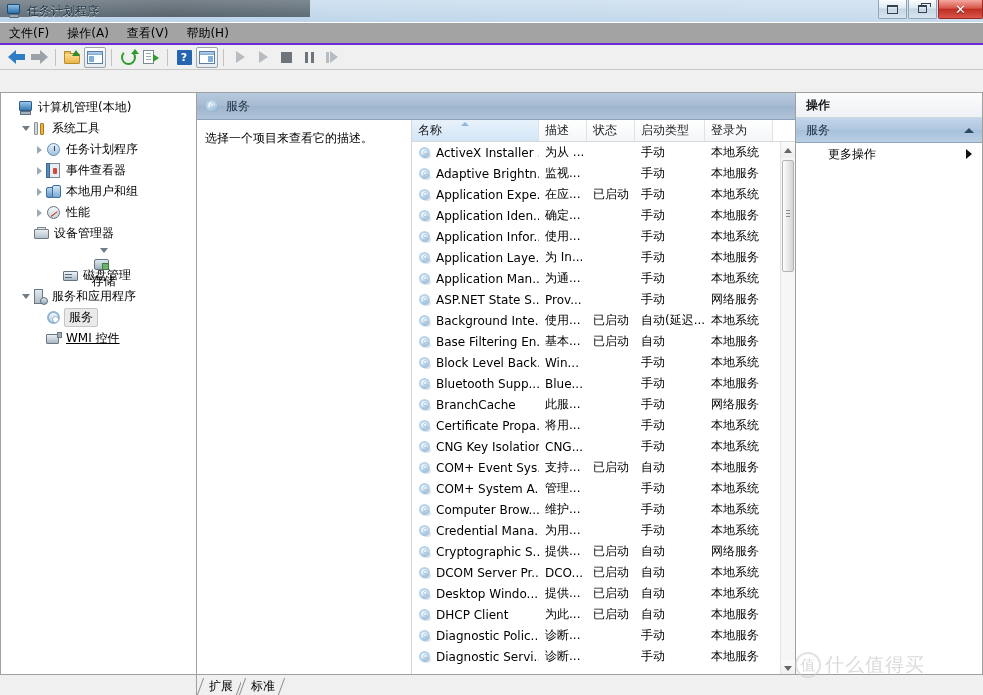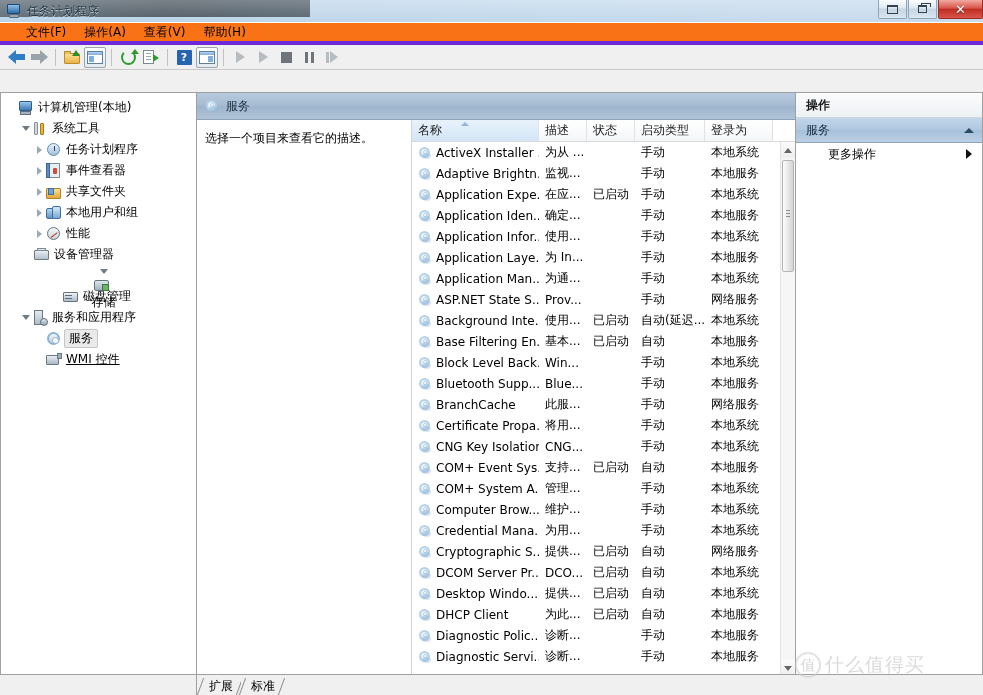--- a/index.html
+++ b/index.html
@@ -72,22 +72,22 @@
     text-shadow:0 1px 1px rgba(0,0,0,.45); }
 
   
   .winbody {
     position:absolute; left:0; top:22px; width:983px; height:673px;
     background:#f0f0f0;
     border-top:1px solid #ffffff;
   }
   
   .menubar {
-    height:22px; background:#f97316; display:flex; align-items:center;
-    padding-left:17px; border-bottom:4px solid #6d28d9;
+    height:22px; background:#a3a3a3; display:flex; align-items:center;
+    padding-left:0; border-bottom:2px solid #6d28d9;
   }
   .menu-item {
     padding:3px 9px; font-size:12px; color:#000; white-space:nowrap;
   }
 
   
   .toolbar {
     height:25px; background:#f0f0f0; display:flex; align-items:center;
     padding-left:5px; gap:1px;
     border-bottom:1px solid #c9c9c9;
@@ -482,30 +482,20 @@
                 <i class="bg"></i>
                 <i class="bar"></i>
                 <i class="dot"></i>
               </span>
               <span class="tlabel">事件查看器</span>
             </div>
             <div class="tree-node" style="padding-left: 32px;">
               <span class="tw">
                 <i class="tri-closed"></i>
               </span>
-              <span class="ticon i-share">
-                <i class="fd"></i>
-                <i class="pp"></i>
-              </span>
-              <span class="tlabel">共享文件夹</span>
-            </div>
-            <div class="tree-node" style="padding-left: 32px;">
-              <span class="tw">
-                <i class="tri-closed"></i>
-              </span>
               <span class="ticon i-users">
                 <i class="p1"></i>
                 <i class="p2"></i>
               </span>
               <span class="tlabel">本地用户和组</span>
             </div>
             <div class="tree-node" style="padding-left: 32px;">
               <span class="tw">
                 <i class="tri-closed"></i>
               </span>

